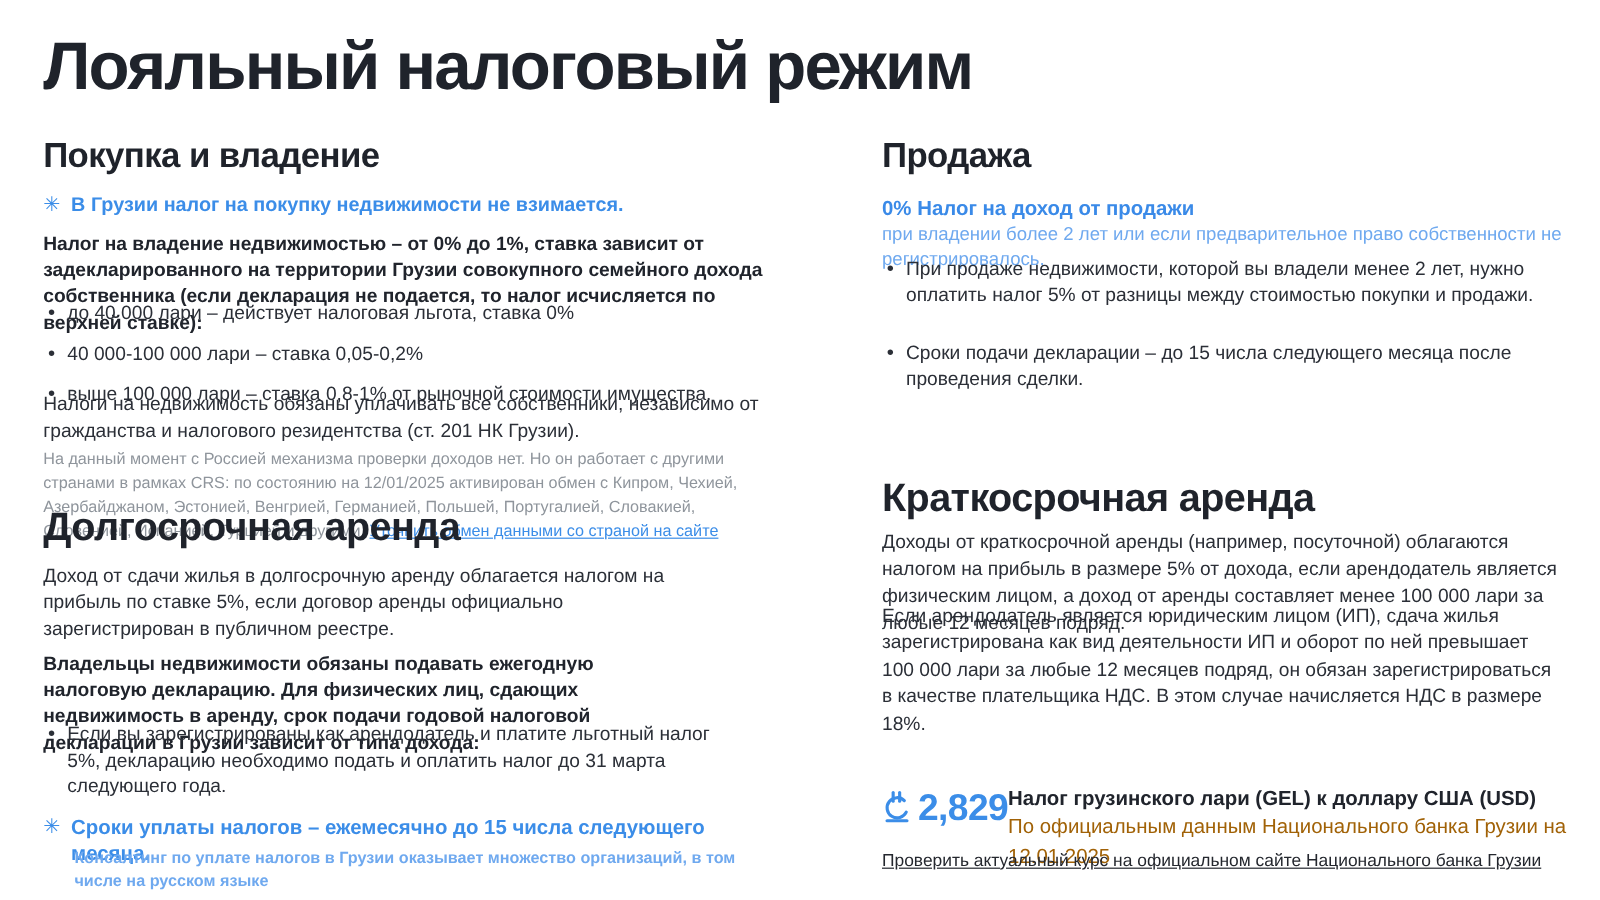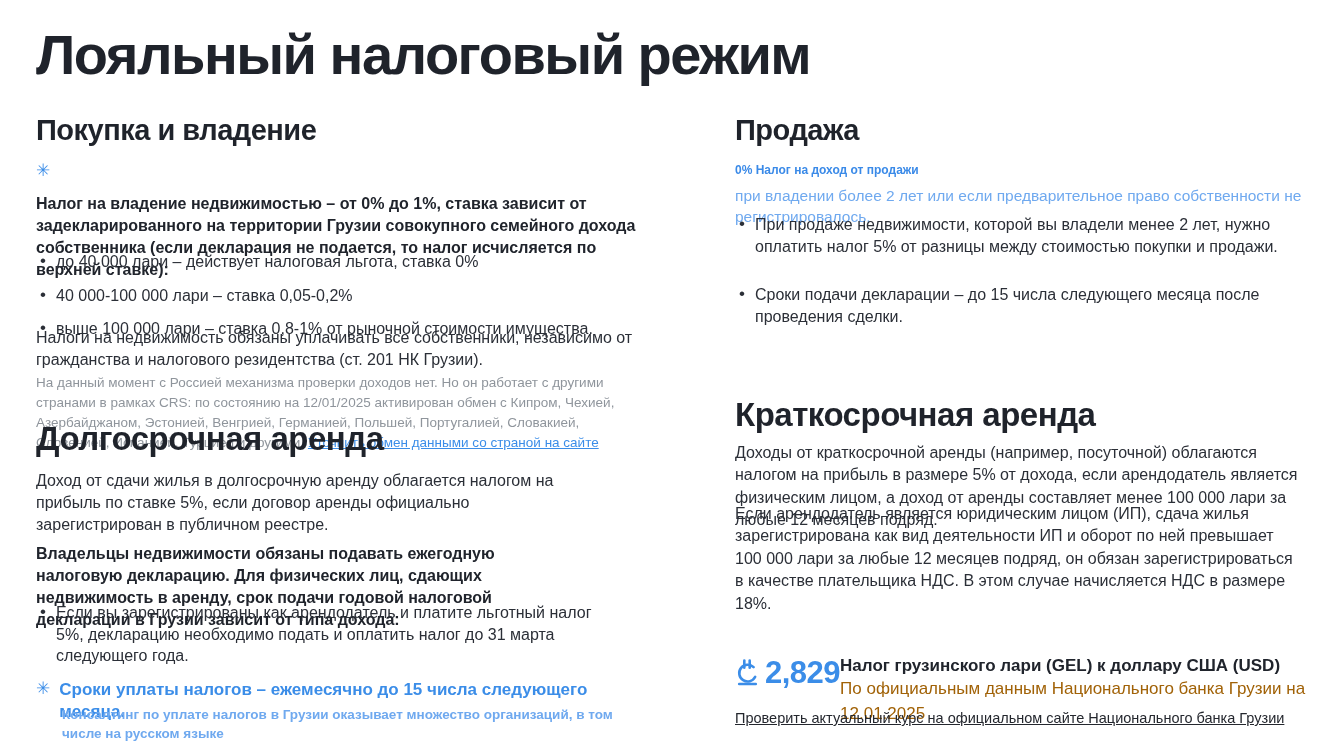--- a/index.html
+++ b/index.html
@@ -33,21 +33,21 @@
   ul.blist li{
     position:relative;padding-left:20px;margin-bottom:12px;
     font-size:16px;line-height:1.35;color:#2b2f37;
   }
   ul.blist li::before{
     content:"\2022";position:absolute;left:4px;top:-1px;color:#2b2f37;font-size:17px;
   }
   .gray{color:#8f959c;font-size:13.5px;line-height:1.47;}
   .gray a{white-space:normal;}
   a.blue-link{color:#3b8de8;text-decoration:underline;cursor:pointer;}
-  .sale-highlight{color:#3a8ae8;font-weight:700;font-size:12px;line-height:1.3;}
+  .sale-highlight{color:#3a8ae8;font-weight:700;font-size:17px;line-height:1.3;}
   .sale-sub{color:#6fa9ef;font-size:15.5px;line-height:1.35;}
   .currency{display:flex;align-items:flex-start;}
   .cur-amount{
     display:flex;align-items:center;gap:6px;color:#3b8de8;
     font-size:31px;font-weight:800;letter-spacing:-0.5px;line-height:1;
     padding-top:2px;
   }
   .cur-title{font-size:17px;font-weight:700;color:#20242c;line-height:1.3;}
   .cur-sub{font-size:17px;color:#a16207;line-height:1.45;}
   a.dark-link{
@@ -57,20 +57,21 @@
 </style>
 </head>
 <body>
 
 <h1 class="abs" style="left:36px;top:26px;">Лояльный налоговый режим</h1>
 
 <h2 class="abs" style="left:36px;top:114px;">Покупка и владение</h2>
 
 <div class="abs note" style="left:36px;top:161px;width:610px;">
   <span class="asterisk">✳</span>
+  <span class="note-text">В Грузии налог на покупку недвижимости не взимается.</span>
 </div>
 
 <p class="abs bold" style="left:36px;top:193px;width:606px;">Налог на владение недвижимостью – от 0% до 1%, ставка зависит от задекларированного на территории Грузии совокупного семейного дохода собственника (если декларация не подается, то налог исчисляется по верхней ставке):</p>
 
 <ul class="abs blist" style="left:36px;top:251px;width:600px;">
   <li>до 40 000 лари – действует налоговая льгота, ставка 0%</li>
   <li>40 000-100 000 лари – ставка 0,05-0,2%</li>
   <li>выше 100 000 лари – ставка 0,8-1% от рыночной стоимости имущества.</li>
 </ul>
 

